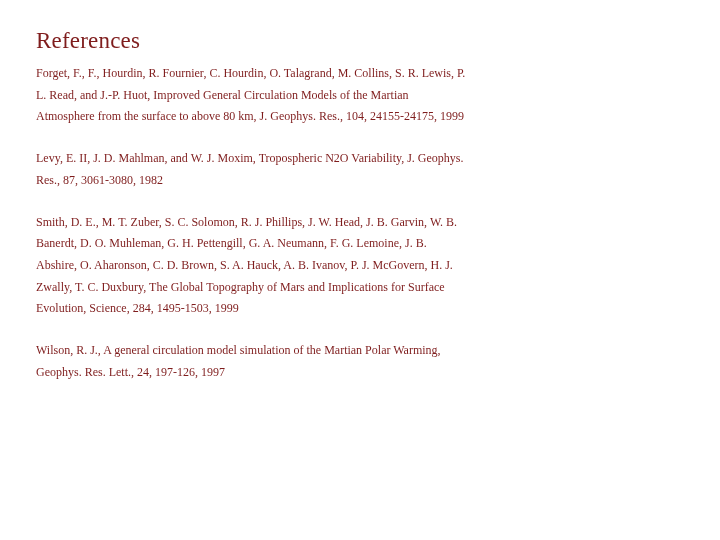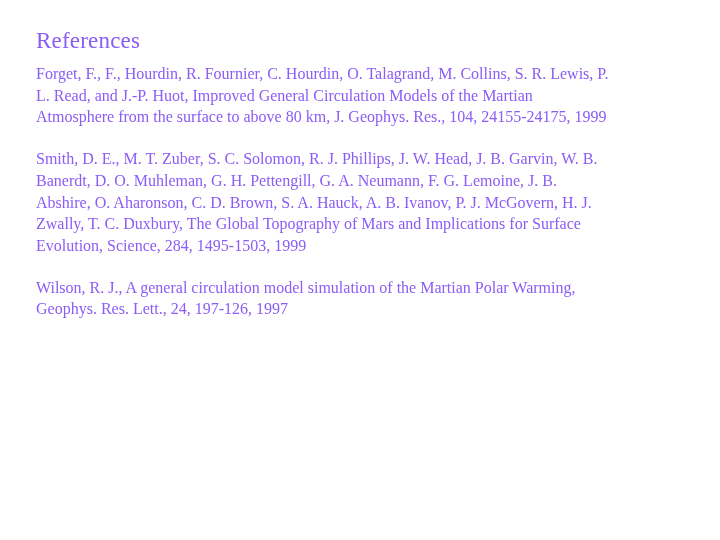--- a/index.html
+++ b/index.html
@@ -10,51 +10,53 @@
   body {
     width: 720px;
     height: 540px;
     overflow: hidden;
   }
   .slide {
     box-sizing: border-box;
     width: 720px;
     height: 540px;
     background: #ffffff;
-    color: #8b5cf6;
+    color: #7f1d1d;
     padding: 28px 8px 0 36px;
     font-family: "Liberation Serif", "DejaVu Serif", serif;
   }
   .slide-title {
     font-size: 23px;
     font-weight: normal;
     line-height: 26px;
     margin: 0 0 9px 0;
     letter-spacing: 0.2px;
   }
   .reference-list {
     width: 676px;
   }
   .ref {
-    font-size: 16px;
+    font-size: 12px;
     line-height: 21.7px;
     margin: 0 0 20px 0;
     white-space: pre-line;
   }
 </style>
 </head>
 <body>
 
 <div class="slide">
   <h1 class="slide-title">References</h1>
 
   <div class="reference-list">
     <p class="ref">Forget, F., F., Hourdin, R. Fournier, C. Hourdin, O. Talagrand, M. Collins, S. R. Lewis, P.
 L. Read, and J.-P. Huot, Improved General Circulation Models of the Martian
 Atmosphere from the surface to above 80 km, J. Geophys. Res., 104, 24155-24175, 1999</p>
+    <p class="ref">Levy, E. II, J. D. Mahlman, and W. J. Moxim, Tropospheric N2O Variability, J. Geophys.
+Res., 87, 3061-3080, 1982</p>
     <p class="ref">Smith, D. E., M. T. Zuber, S. C. Solomon, R. J. Phillips, J. W. Head, J. B. Garvin, W. B.
 Banerdt, D. O. Muhleman, G. H. Pettengill, G. A. Neumann, F. G. Lemoine, J. B.
 Abshire, O. Aharonson, C. D. Brown, S. A. Hauck, A. B. Ivanov, P. J. McGovern, H. J.
 Zwally, T. C. Duxbury, The Global Topography of Mars and Implications for Surface
 Evolution, Science, 284, 1495-1503, 1999</p>
     <p class="ref">Wilson, R. J., A general circulation model simulation of the Martian Polar Warming,
 Geophys. Res. Lett., 24, 197-126, 1997</p>
   </div>
 </div>
 

